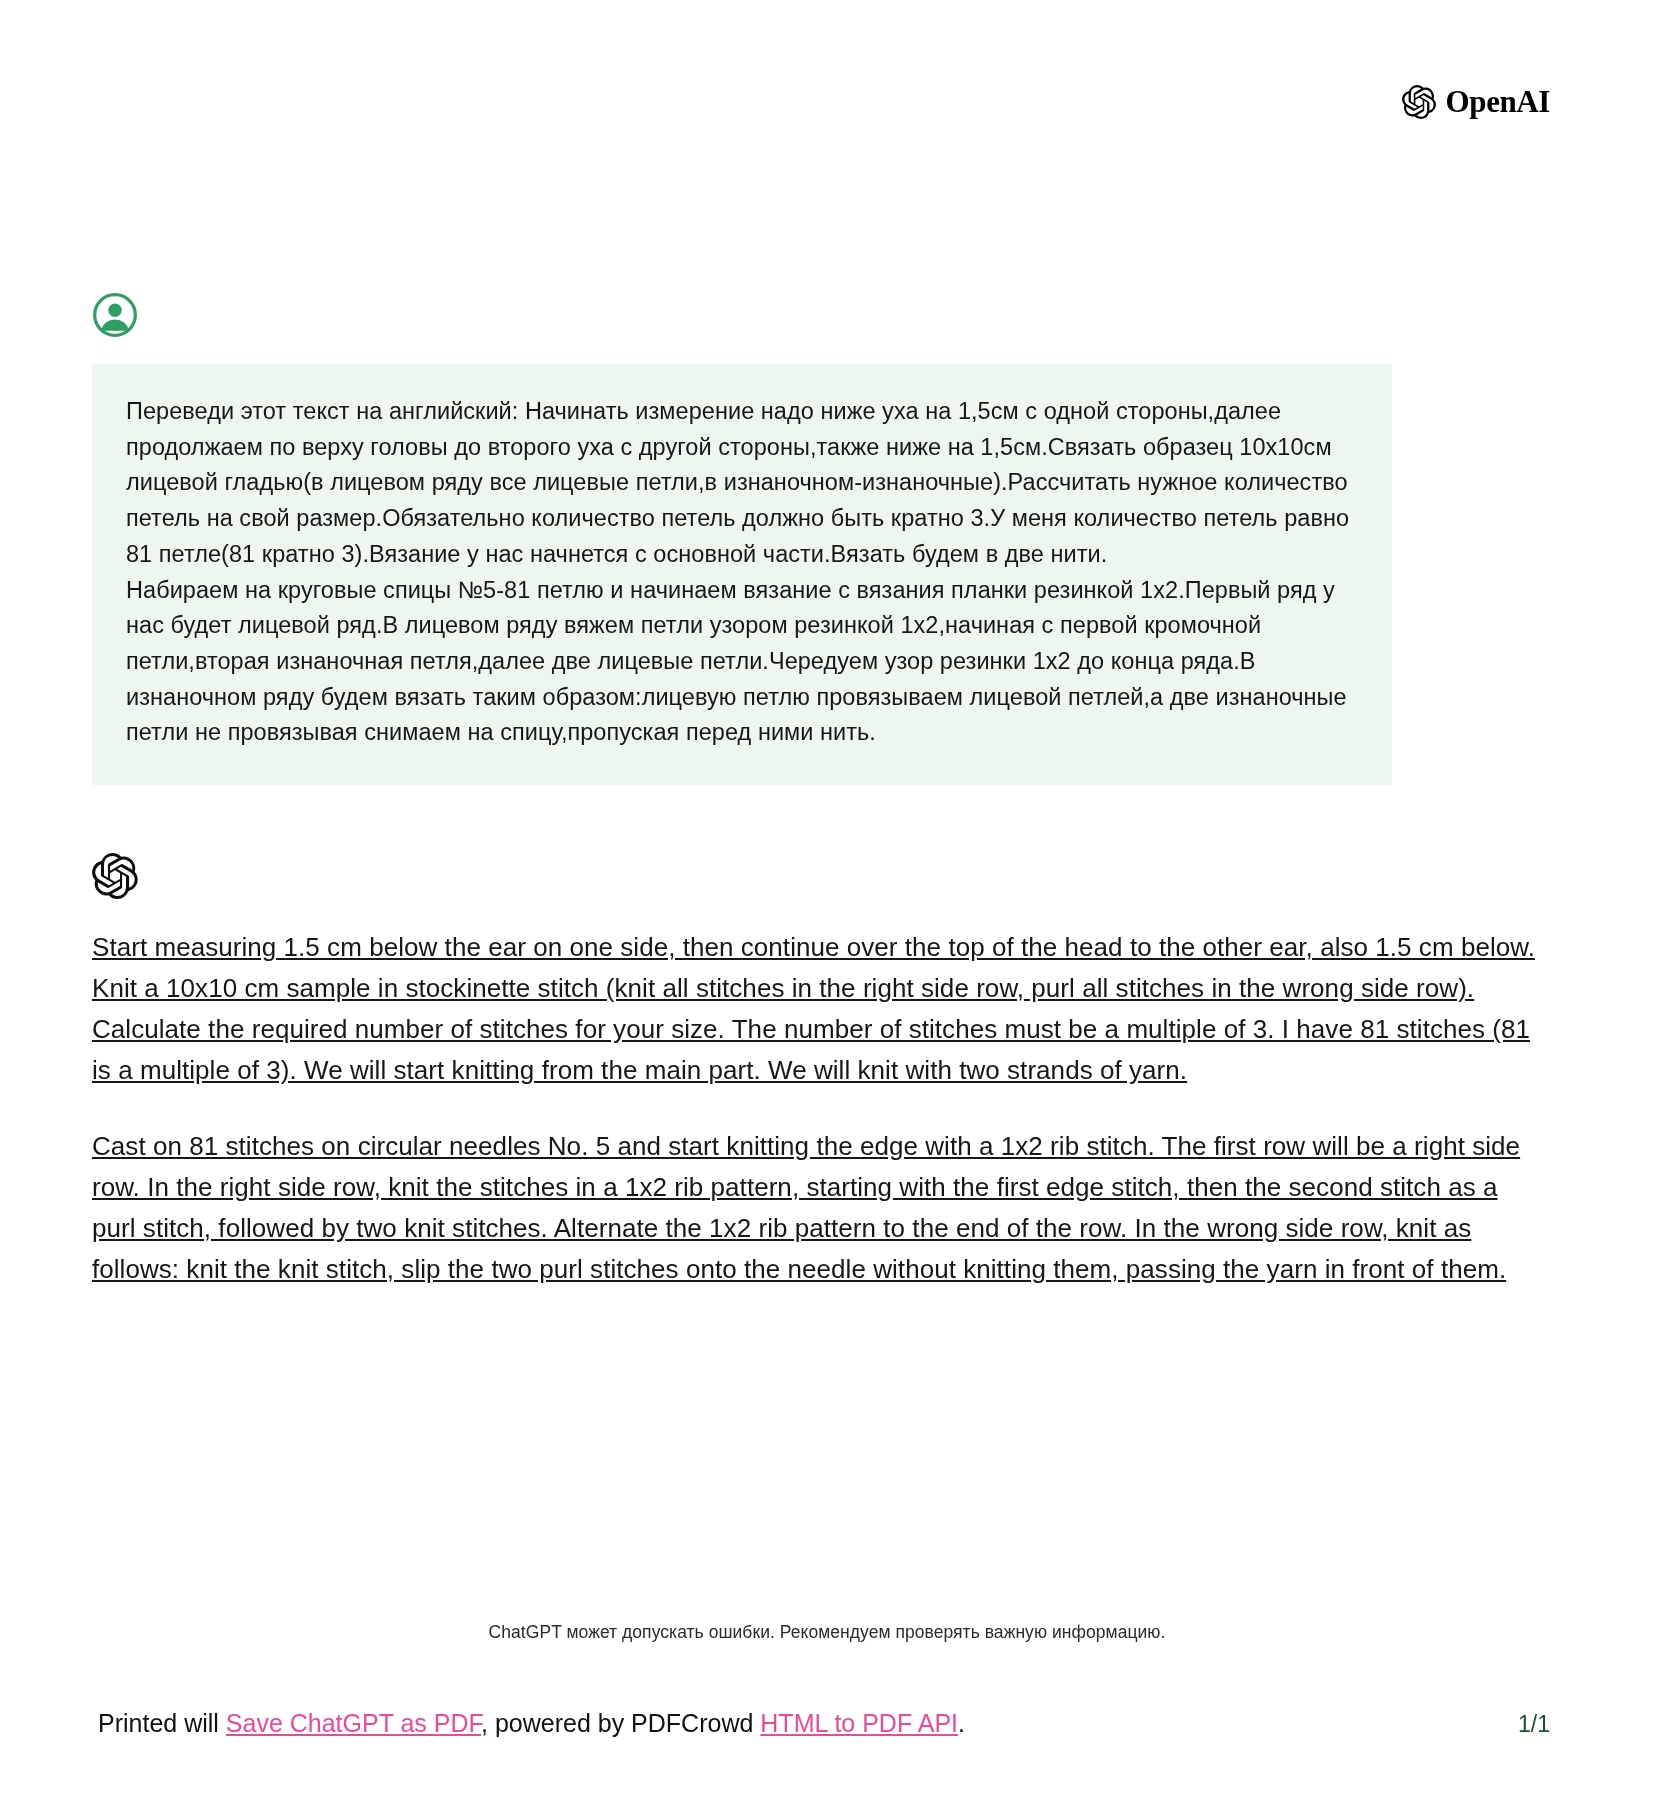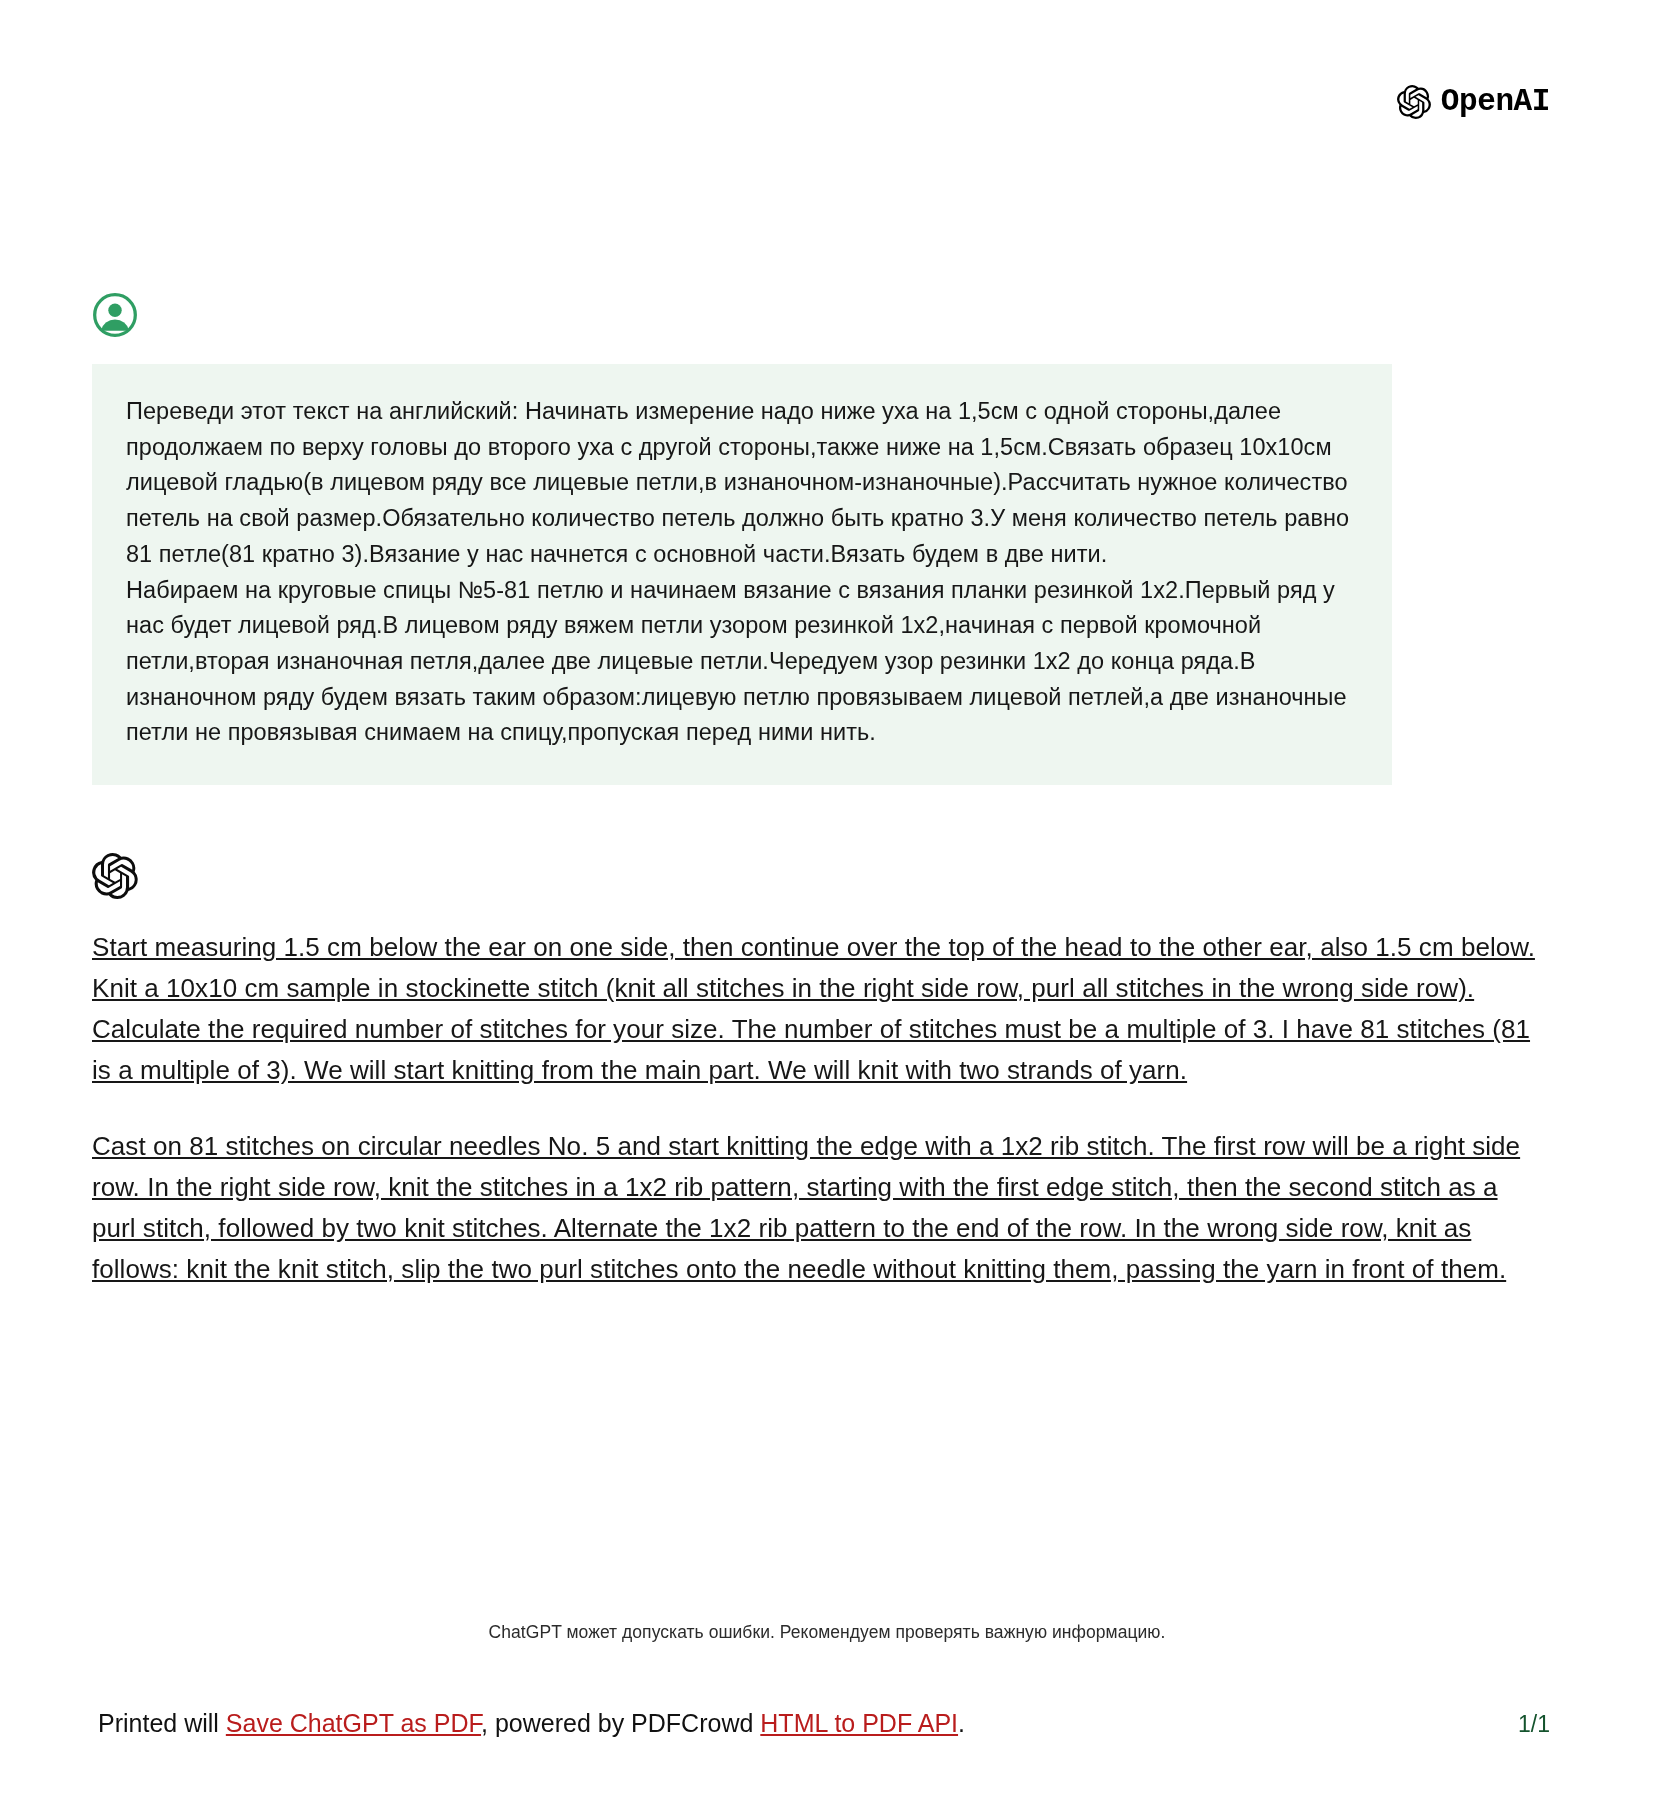--- a/index.html
+++ b/index.html
@@ -34,21 +34,21 @@
     align-items: center;
     gap: 10px;
   }
   .brand-mark {
     display: block;
     width: 34px;
     height: 34px;
     line-height: 0;
   }
   .brand-word {
-    font-family: Liberation Mono, monospace;
+    font-family: Liberation Serif, serif;
     font-size: 31px;
     font-weight: 700;
     letter-spacing: -0.4px;
     color: #000000;
     white-space: nowrap;
   }
 
   
   .doc-title {
     position: absolute;
@@ -132,21 +132,21 @@
     right: 104px;
     top: 1709px;
     display: flex;
     align-items: baseline;
     justify-content: space-between;
     font-size: 25px;
     color: #111111;
   }
   .footer-text { white-space: nowrap; }
   .footer a {
-    color: #b91c1c;
+    color: #ec4899;
     text-decoration: underline;
   }
   .page-number {
     font-size: 23px;
     color: #14532d;
     white-space: nowrap;
   }
 </style>
 </head>
 <body>

